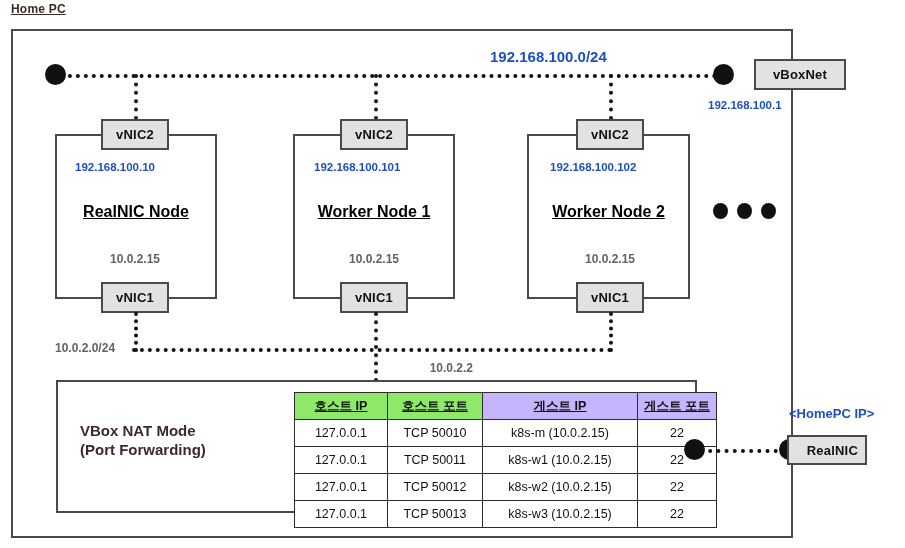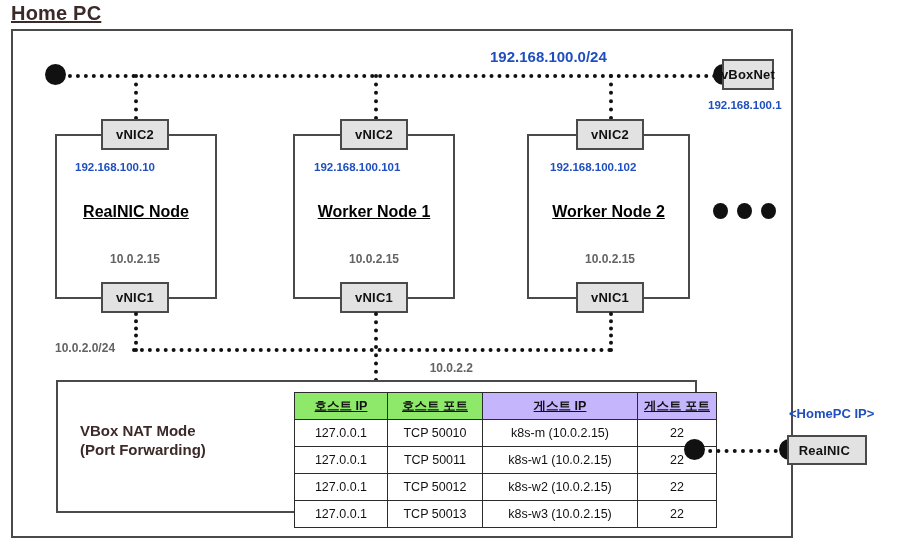--- a/index.html
+++ b/index.html
@@ -6,21 +6,21 @@
   body{
     width:905px;height:548px;position:relative;overflow:hidden;
     font-family:"Liberation Sans","DejaVu Sans",sans-serif;
     color:#1a1a1a;
   }
   .abs{position:absolute;}
 
   
   #home-pc-title{
     left:11px; top:2px;
-    font-size:20px; font-weight:bold;
+    font-size:12px; font-weight:bold;
     color:#3b2a28;
     text-decoration:underline;
     letter-spacing:0.2px;
     text-align:right;
   }
 
   
   #home-pc-frame{
     left:11px; top:29px; width:1358px; height:509px;
     width:1358px;
@@ -112,26 +112,26 @@
   }
   #pf-table th.host{background:#8ee86a;}
   #pf-table th.guest{background:#c4b5fd;}
   #pf-table td.c0{width:84px;}
   #pf-table td.c1{width:86px;}
   #pf-table td.c2{width:146px;}
   #pf-table td.c3{width:70px;}
 
   
   #vboxnet-box{
-    left:722px; top:59px; width:52px; height:31px;
+    left:754px; top:59px; width:92px; height:31px;
   }
   #vboxnet-ip{ left:708px; top:99px; width:100px; }
   #realnic-box{
     left:787px; top:435px; width:80px; height:30px;
-    justify-content:flex-end; padding-right:15px;
+    justify-content:flex-end; padding-right:7px;
   }
   #homepc-ip-label{
     left:789px; top:406px; width:120px;
     font-size:13px;font-weight:bold;color:#1F4FBF;
     white-space:nowrap;
   }
 </style>
 </head>
 <body>
 

